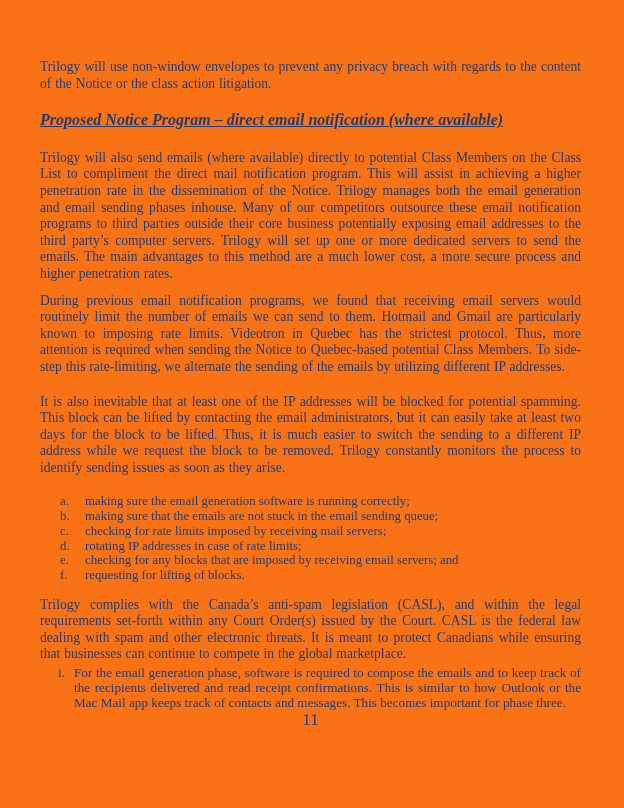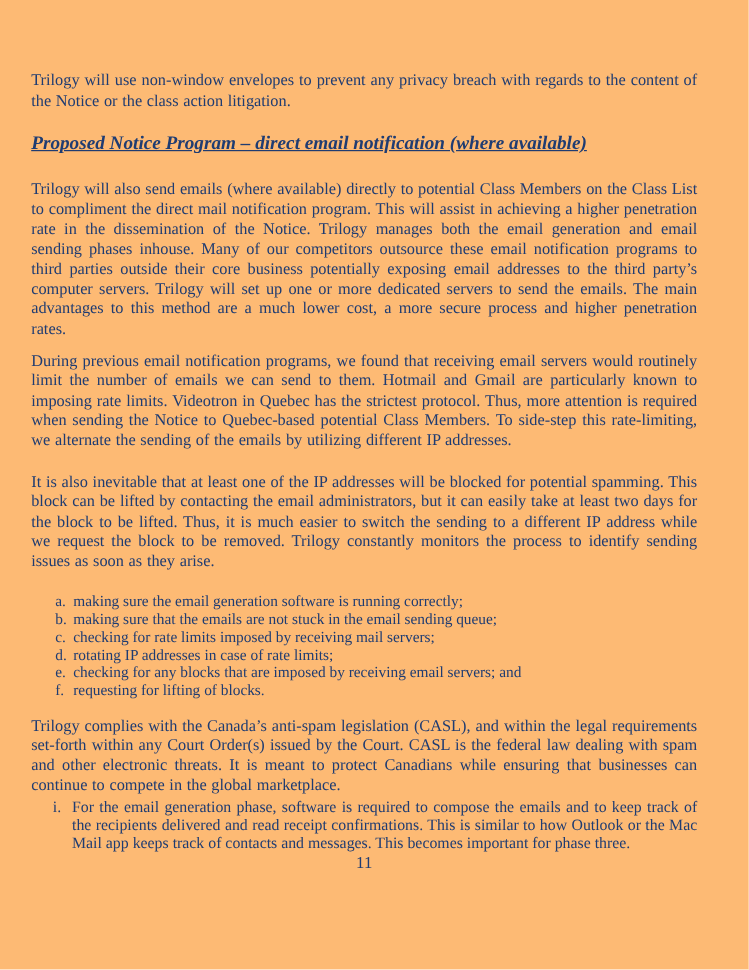--- a/index.html
+++ b/index.html
@@ -4,23 +4,23 @@
 <style>
   html, body {
     margin: 0;
     padding: 0;
     background: #ffffff;
   }
   .page {
     position: relative;
     width: 624px;
     height: 808px;
-    background: #fdba74;
+    background: #f97316;
     box-sizing: border-box;
-    padding: 59px 43px 0 26px;
+    padding: 59px 43px 0 40px;
     overflow: hidden;
     font-family: "Liberation Serif", serif;
     color: #1f3c72;
   }
   .para {
     margin: 0;
     font-size: 13.6px;
     line-height: 16.6px;
     text-align: justify;
     word-spacing: 0.5px;
@@ -54,20 +54,21 @@
     font-size: 12.8px;
     line-height: 14.7px;
   }
   .letter-list .marker {
     flex: none;
     margin-left: 20px;
     width: 15px;
   }
   .letter-list .item-text {
     flex: 1;
+    margin-left: 10px;
   }
 
   .roman-list {
     margin-top: 2px;
   }
   .roman-list .list-row {
     display: flex;
     font-size: 13.2px;
     line-height: 15.2px;
   }
@@ -77,21 +78,21 @@
     width: 16px;
   }
   .roman-list .item-text {
     flex: 1;
     text-align: justify;
   }
 
   .page-number {
     margin-top: 1px;
     text-align: center;
-    font-size: 14px;
+    font-size: 17px;
     line-height: 16px;
   }
 </style>
 </head>
 <body>
 
 <div class="page">
 
   <p id="para-envelopes" class="para">Trilogy will use non-window envelopes to prevent any privacy breach with regards to the content of the Notice or the class action litigation.</p>
 

